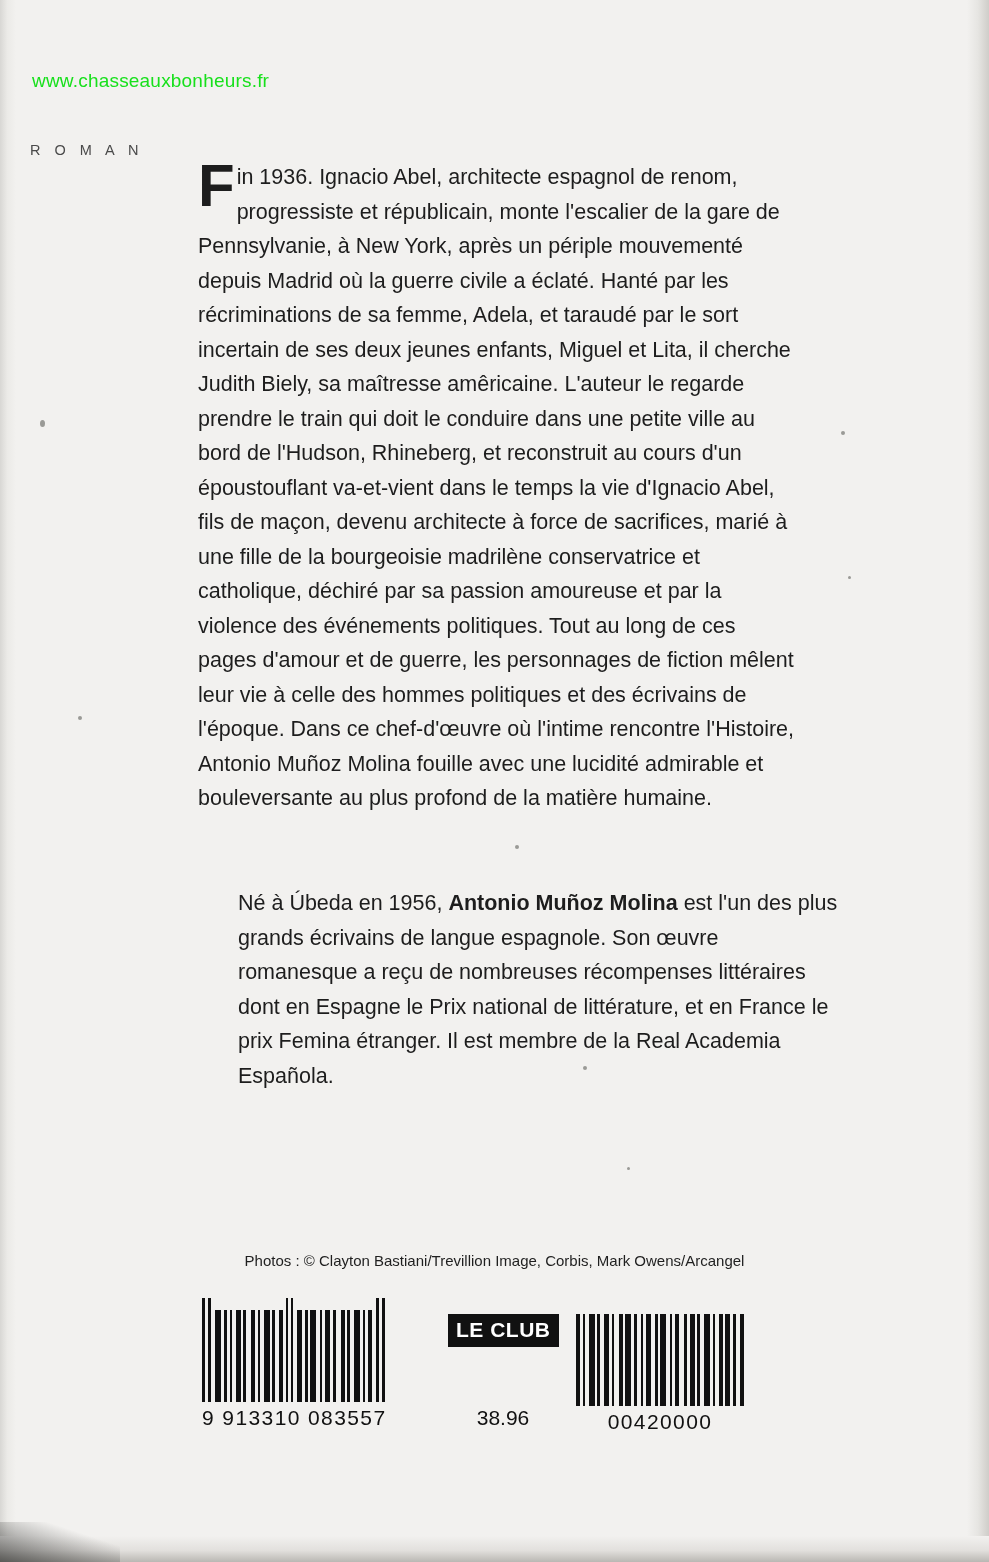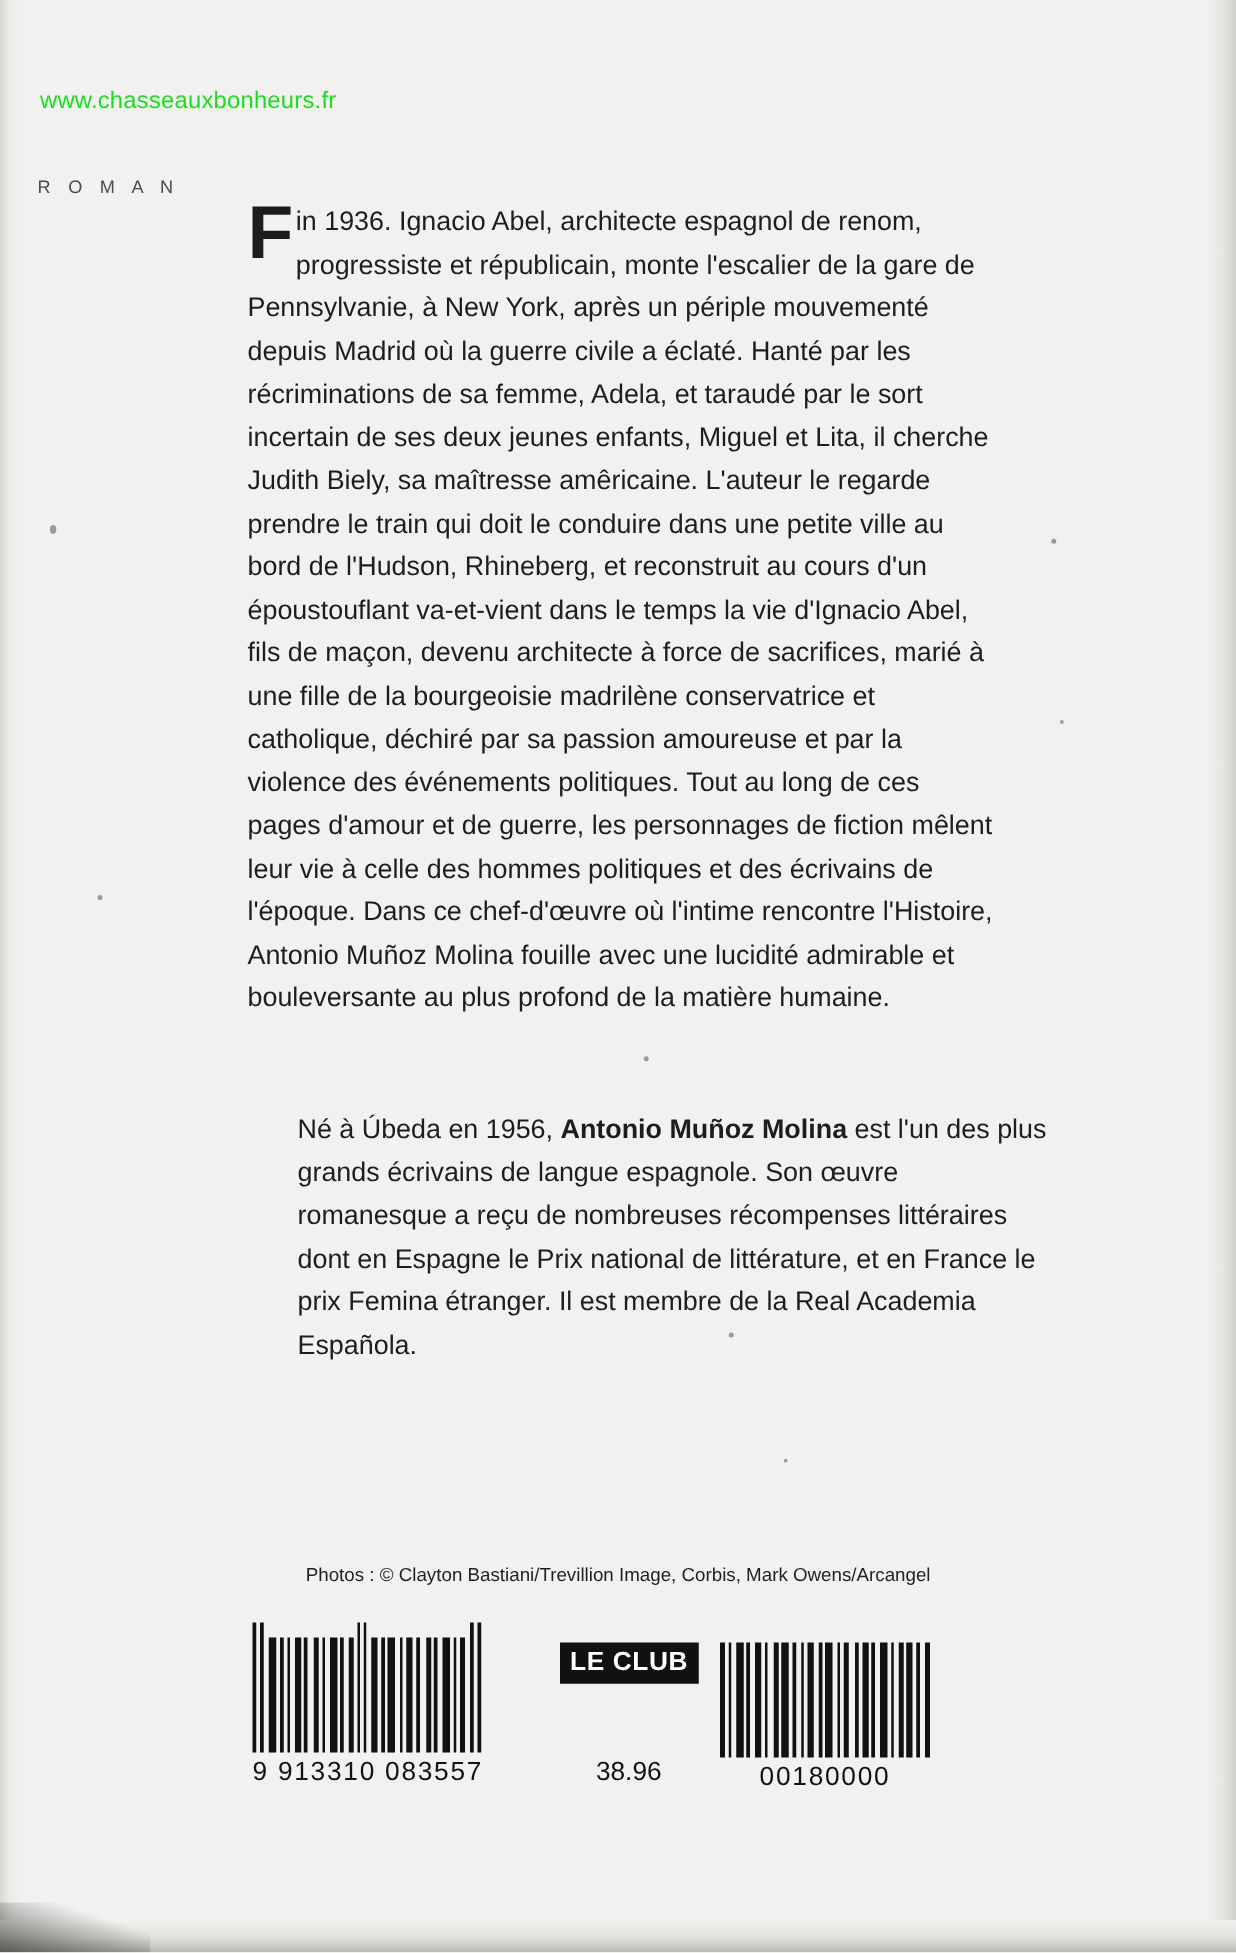--- a/index.html
+++ b/index.html
@@ -320,18 +320,18 @@
         <span style="width:2px"></span>
           <span style="width:4px;background:transparent"></span>
         <span style="width:4px"></span>
           <span style="width:2px;background:transparent"></span>
         <span style="width:5px"></span>
           <span style="width:3px;background:transparent"></span>
         <span style="width:3px"></span>
           <span style="width:4px;background:transparent"></span>
         <span style="width:4px"></span>
       </div>
-      <div class="barcode-digits">00180000</div>
+      <div class="barcode-digits">00420000</div>
     </div>
 
   </div>
 
 </div>
 
 </body></html>

